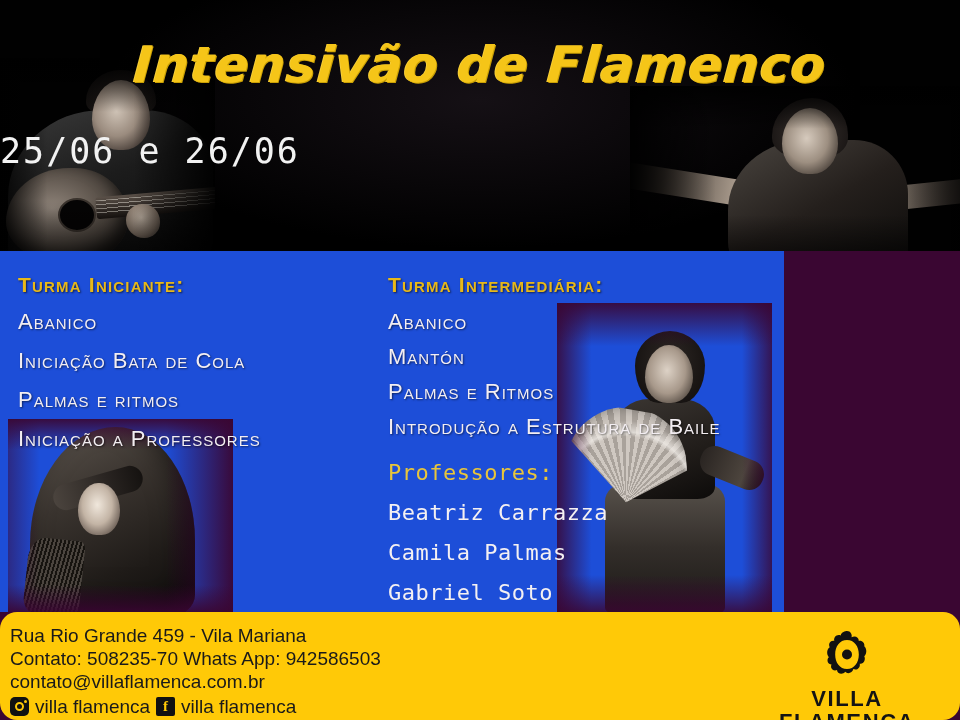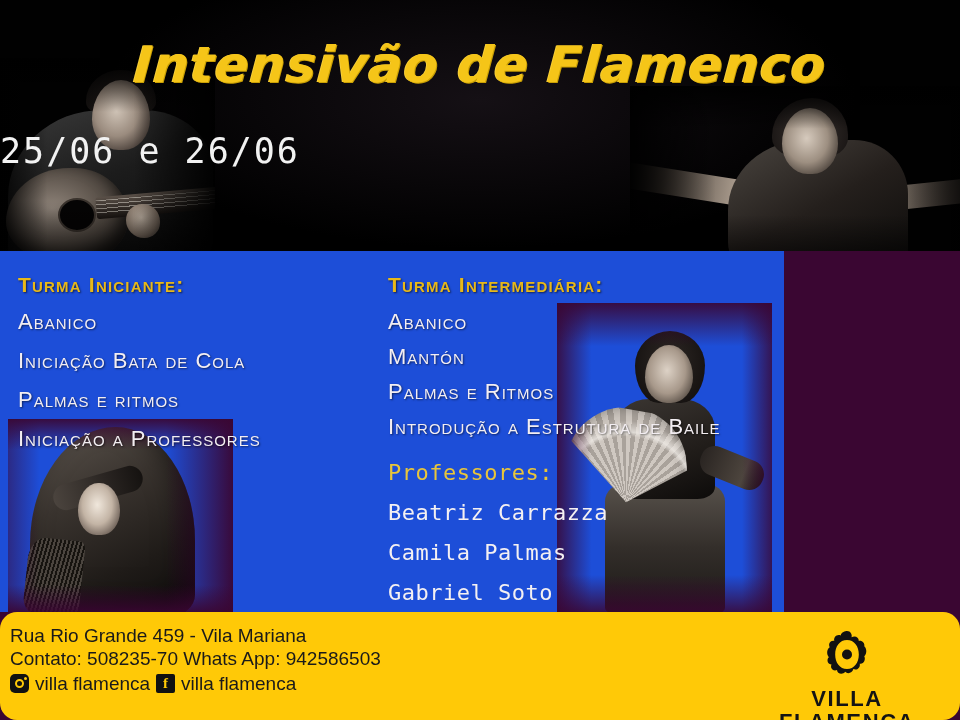--- a/index.html
+++ b/index.html
@@ -527,20 +527,21 @@
       <p class="teacher-name">Camila Palmas</p>
       <p class="teacher-name">Gabriel Soto</p>
       <p class="teacher-name">Cylla Alonso</p>
     </div>
   </div>
 
   <div class="footer">
     <div class="footer-text">
       <div class="footer-line">Rua Rio Grande 459 - Vila Mariana</div>
       <div class="footer-line">Contato: 508235-70 Whats App: 942586503</div>
+      <div class="footer-line">contato@villaflamenca.com.br</div>
       <div class="social-row">
         <span class="ig-icon"></span>
         <span class="social-label">villa flamenca</span>
         <span class="fb-icon">f</span>
         <span class="social-label">villa flamenca</span>
       </div>
     </div>
 
     <div class="logo">
       <svg class="logo-mark" viewBox="0 0 100 110">

